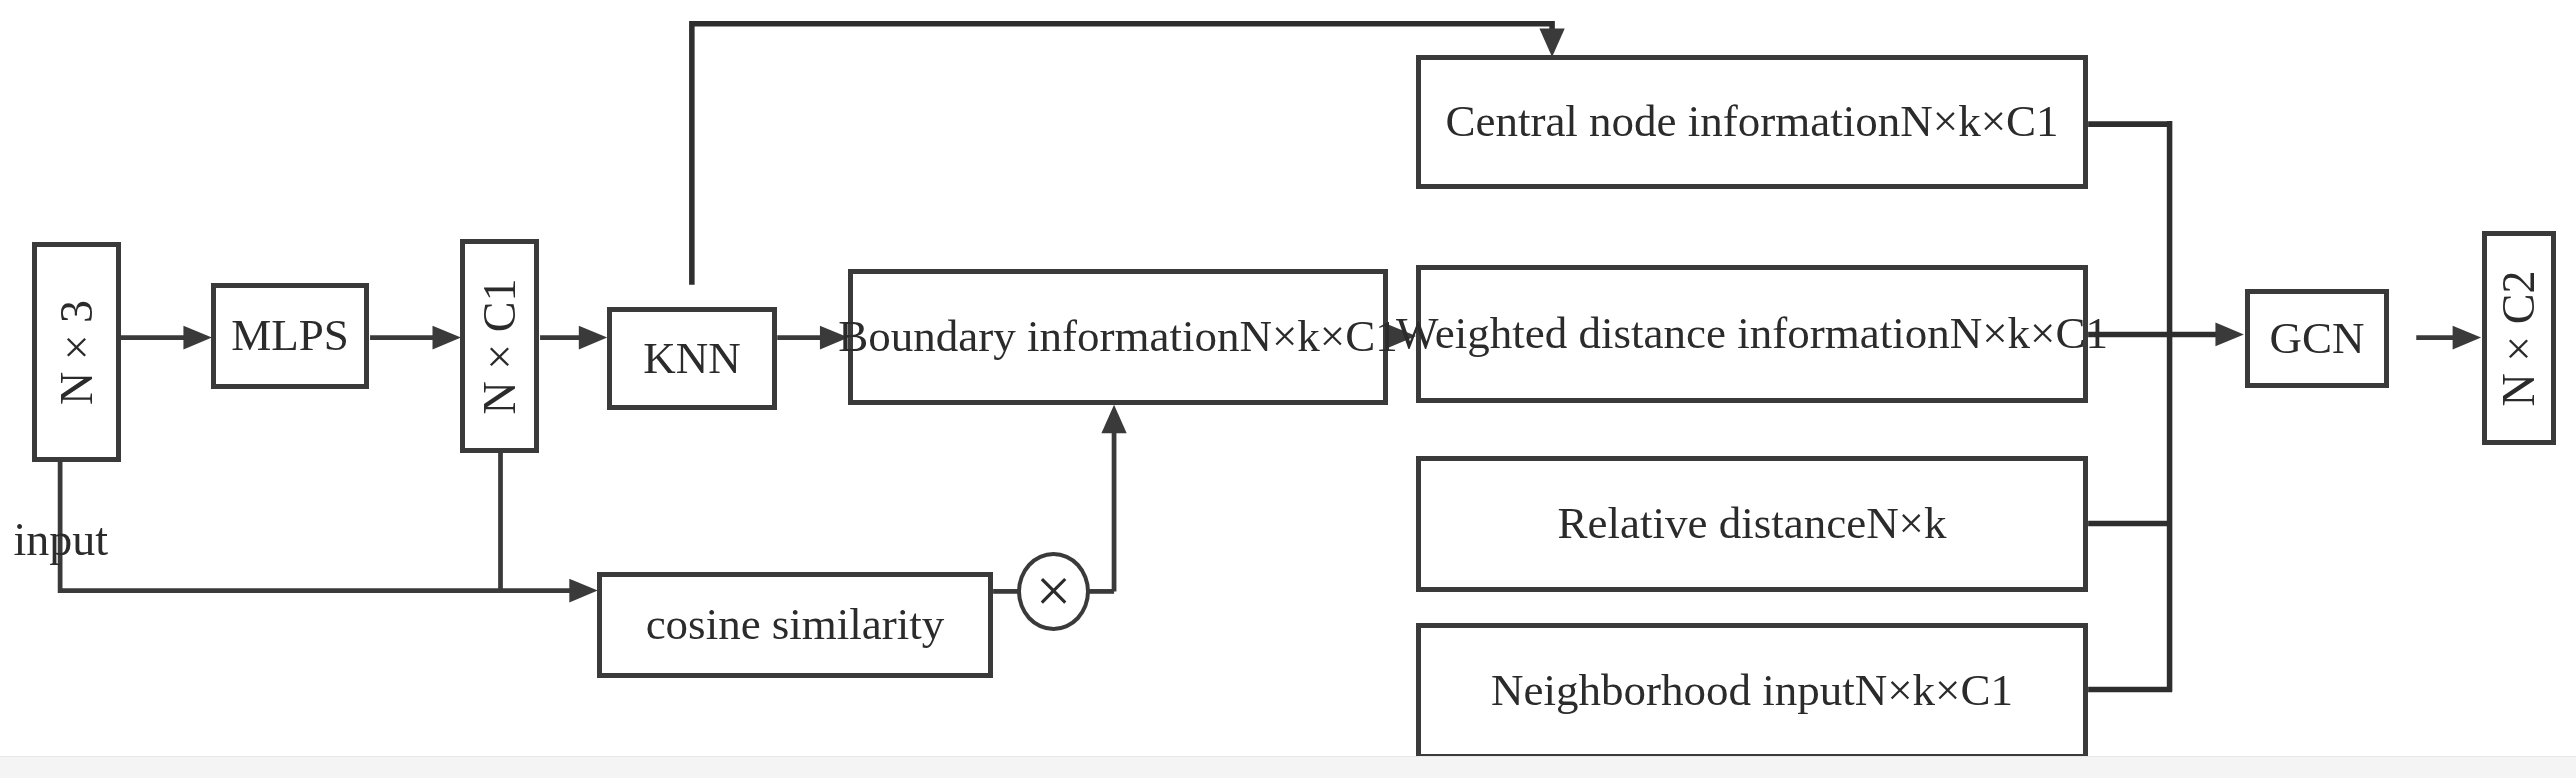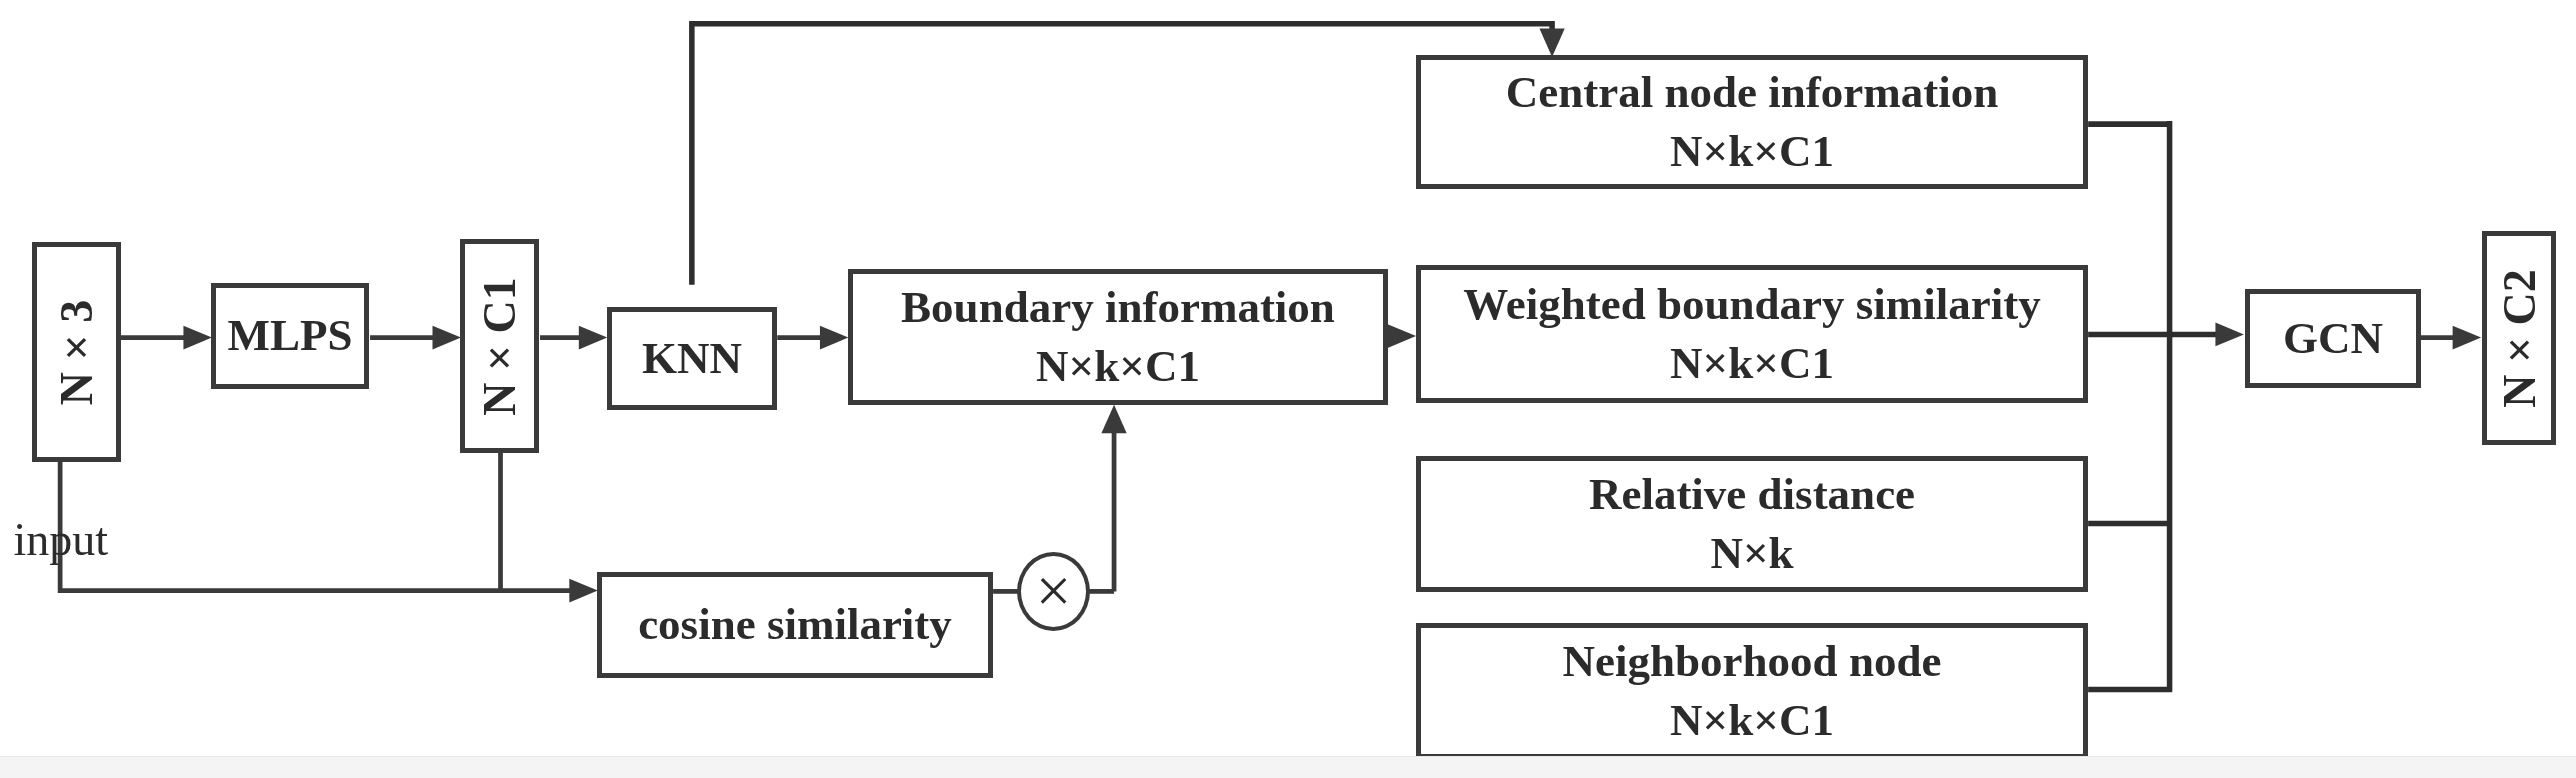--- a/index.html
+++ b/index.html
@@ -23,25 +23,24 @@
     top: 0;
     width: 2576px;
     height: 778px;
   }
   .box {
     position: absolute;
     box-sizing: border-box;
     border: 5.5px solid #3a3a3a;
     background: #ffffff;
     display: flex;
-    flex-direction: column;
+    flex-direction: row;
     align-items: center;
     justify-content: center;
     text-align: center;
-    font-weight: bold;
   }
   .box .ln {
     line-height: 1.32;
     font-size: 45px;
     white-space: nowrap;
   }
   .small-label { font-size: 49px; }
   .vbox span {
     transform: rotate(-90deg);
     white-space: nowrap;
@@ -155,35 +154,35 @@
   <div class="op-circle" style="left:1017px; top:552px; width:73px; height:79px;">
     <span>×</span>
   </div>
 
   <div class="box" style="left:1416px; top:55px; width:672px; height:134px;">
     <div class="ln">Central node information</div>
     <div class="ln">N×k×C1</div>
   </div>
 
   <div class="box" style="left:1416px; top:265px; width:672px; height:138px;">
-    <div class="ln">Weighted boundary similarity</div>
+    <div class="ln">Weighted distance information</div>
     <div class="ln">N×k×C1</div>
   </div>
 
   <div class="box" style="left:1416px; top:456px; width:672px; height:136px;">
     <div class="ln">Relative distance</div>
     <div class="ln">N×k</div>
   </div>
 
   <div class="box" style="left:1416px; top:623px; width:672px; height:136px;">
-    <div class="ln">Neighborhood node</div>
+    <div class="ln">Neighborhood input</div>
     <div class="ln">N×k×C1</div>
   </div>
 
-  <div class="box" style="left:2245px; top:289px; width:176px; height:99px;">
+  <div class="box" style="left:2245px; top:289px; width:144px; height:99px;">
     <div class="ln small-label">GCN</div>
   </div>
 
   <div class="box vbox" style="left:2482px; top:231px; width:74px; height:214px;">
     <span>N × C2</span>
   </div>
 
   <div class="bottom-strip"></div>
 
 </div>

